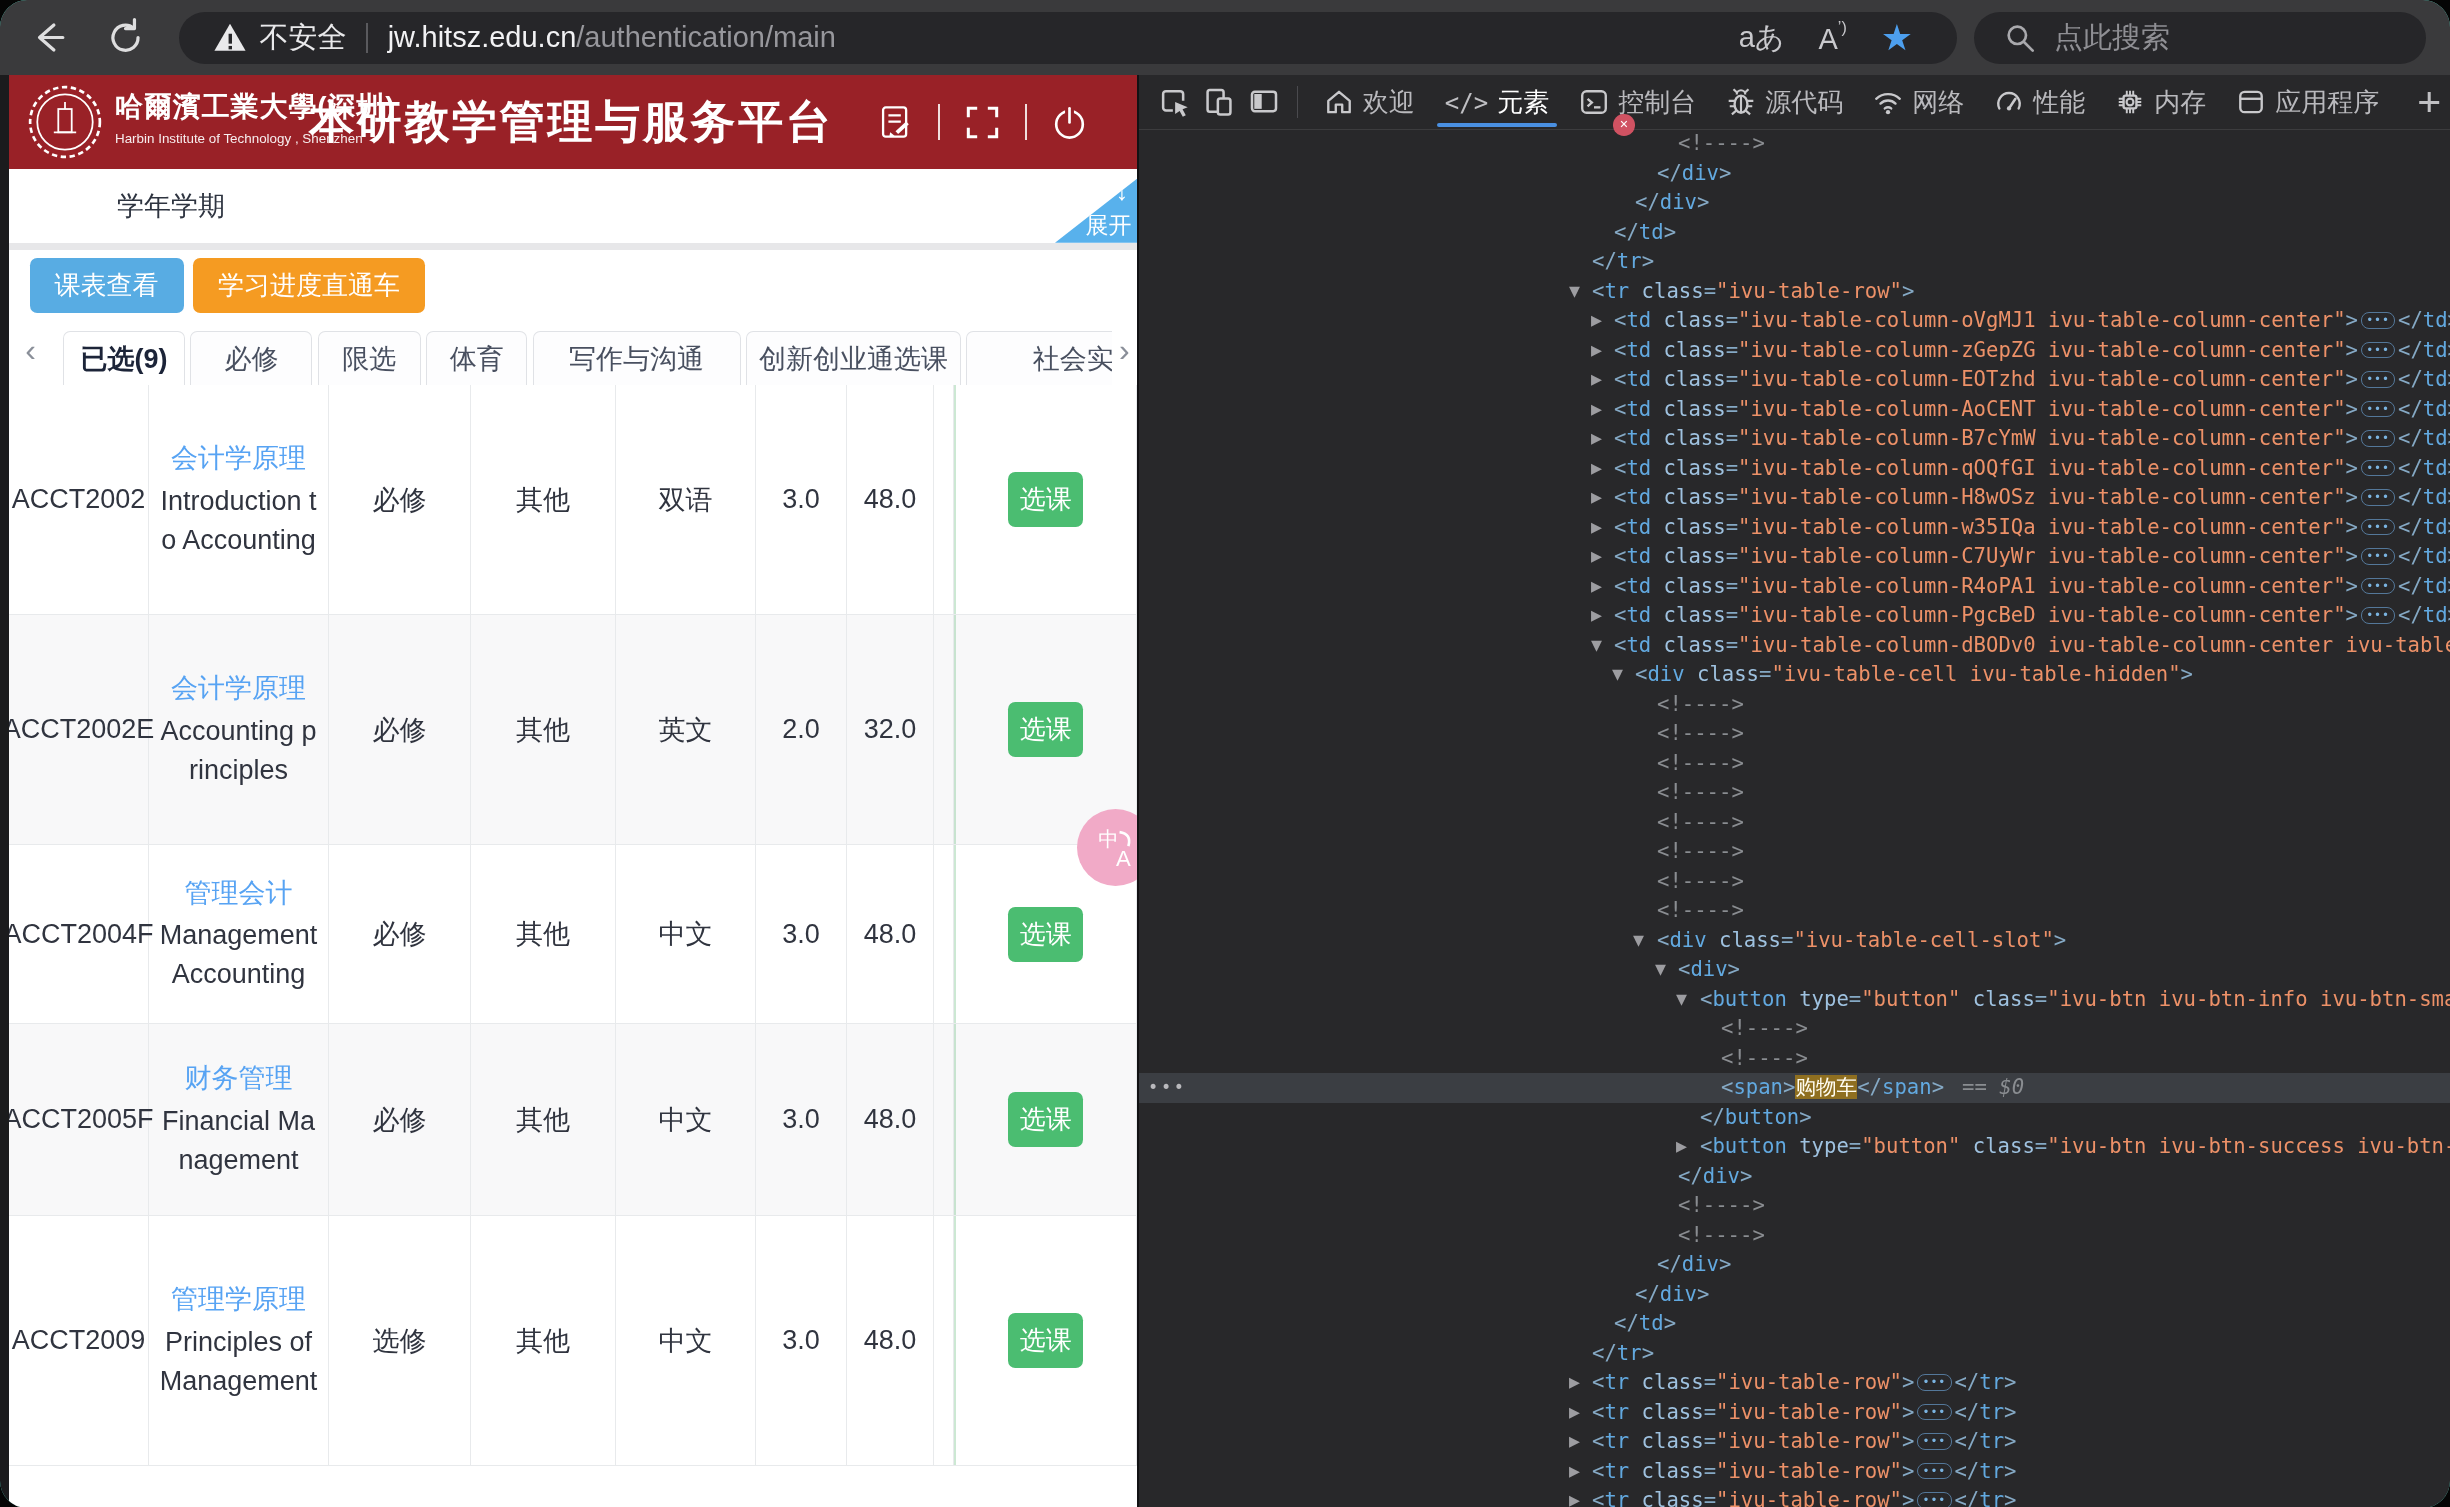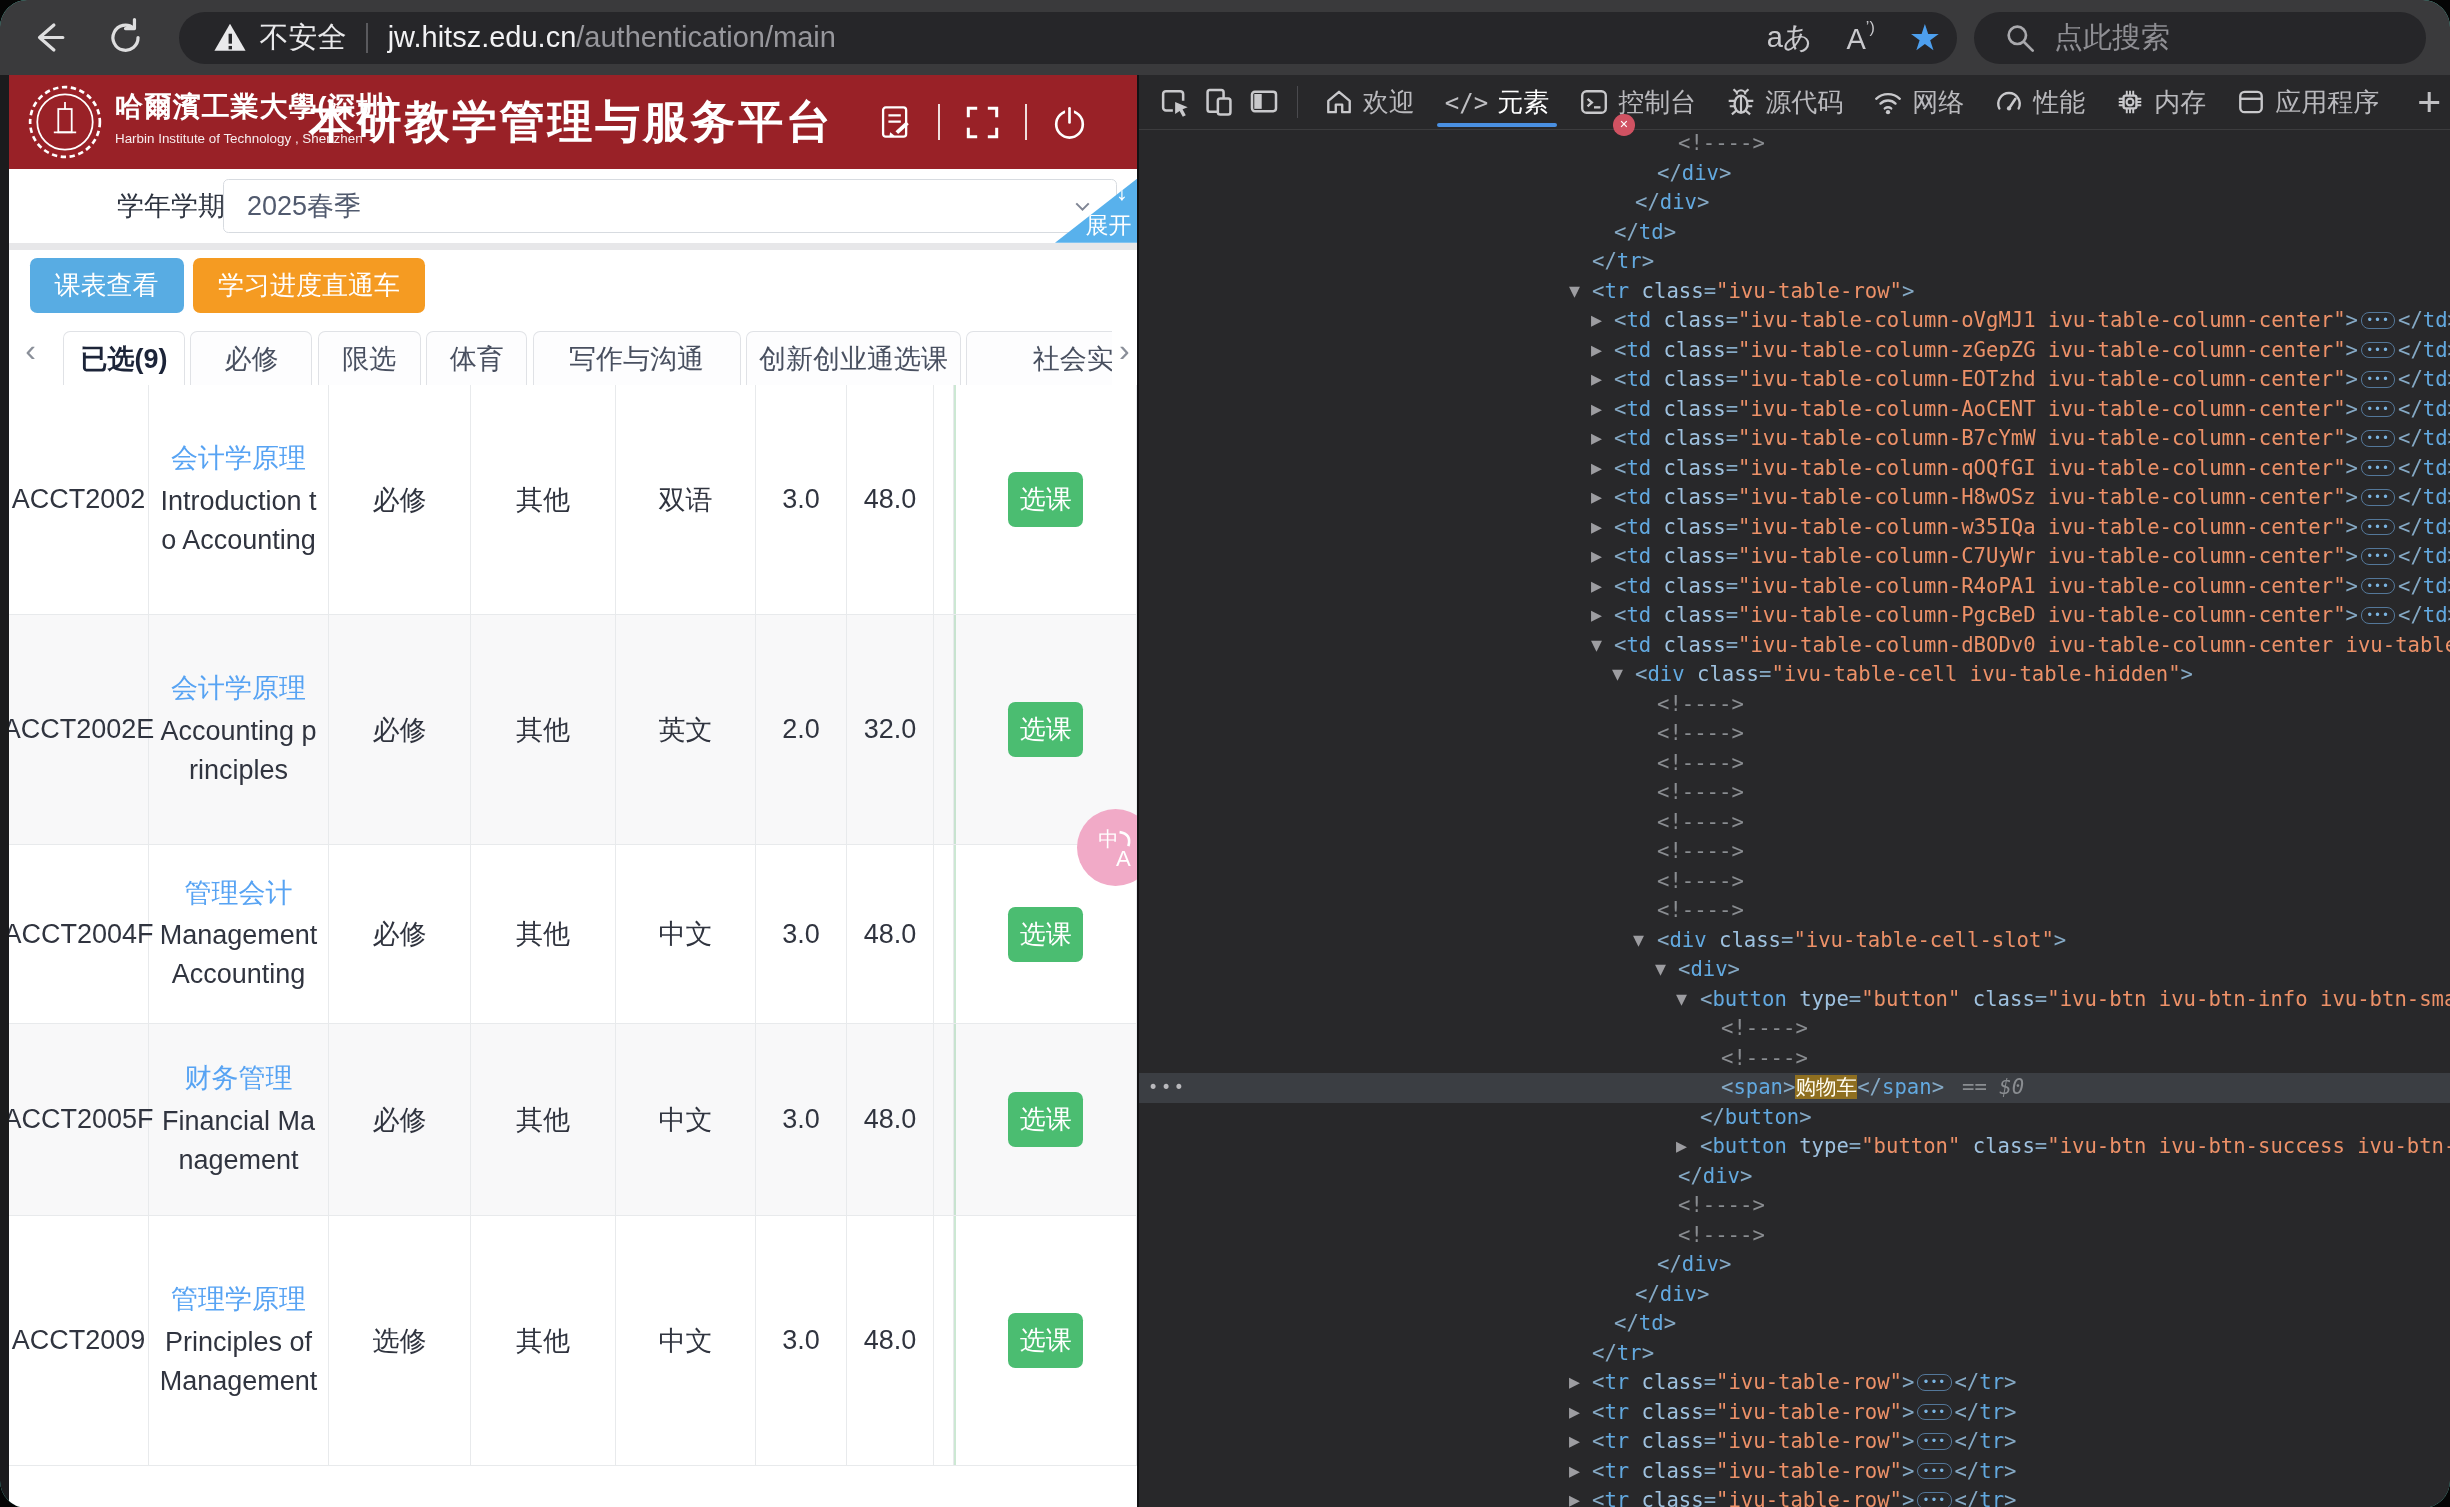--- a/index.html
+++ b/index.html
@@ -8,21 +8,21 @@
   
   .topbar{position:absolute;top:0;left:0;right:0;height:75px;background:#3a3a3c;}
   .tb-icon{position:absolute;top:16px;width:43px;height:43px;cursor:pointer;}
   .tb-pill{position:absolute;top:11.6px;height:52px;background:#262629;border-radius:26px;
     display:flex;align-items:center;color:#e9e9eb;font-size:29px;}
   .pill-url{left:179px;width:1778px;}
   .pill-search{left:1974px;width:452px;color:#8f8f94;}
   .pill-div{width:1.8px;height:30px;background:#5a5a5e;margin:0 19.7px;}
   .url-host{color:#f2f2f4;}
   .url-path{color:#97979c;}
-  .pill-right{margin-left:auto;display:flex;align-items:center;gap:34px;margin-right:16px;color:#c9c9cd;}
+  .pill-right{margin-left:auto;display:flex;align-items:center;gap:34px;margin-right:44px;color:#c9c9cd;}
   .star{color:#4d9fee;font-size:36px;line-height:36px;}
   .ra-mark{font-size:16px;vertical-align:16px;color:#c9c9cd;}
   
   .main{position:absolute;top:75px;left:0;right:0;bottom:0;display:flex;}
   .left-pane{position:relative;width:1137px;background:#1b1b1d;overflow:hidden;flex:none;}
   .app{position:absolute;left:9px;top:0;width:1128px;bottom:0;background:#fff;overflow:hidden;}
   
   .app-header{height:94px;background:#992127;position:relative;color:#fff;}
   .logo{position:absolute;left:18px;top:9px;}
   .uni-names{position:absolute;left:106px;top:14.3px;width:232px;}
@@ -184,28 +184,20 @@
                   <circle cx="22" cy="24" r="15" stroke="#fff" stroke-width="3" fill="none"></circle>
                   <rect x="17" y="2" width="10" height="14" fill="#992127"></rect>
                   <path d="M22 6 V22" stroke="#fff" stroke-width="3" stroke-linecap="round"></path>
                 </svg>
             </span>
           </div>
         </div>
 
         <div class="term-row">
           <span class="term-label">学年学期</span>
-          <div class="term-select">
-            <span>2025春季</span>
-            <span class="term-chevron">
-              <svg width="25" height="25" viewBox="0 0 24 24">
-                  <path d="M6 9 L12 15 L18 9" stroke="#808695" stroke-width="2" fill="none"></path>
-                </svg>
-            </span>
-          </div>
           <div class="ribbon">
             <span class="arr">↓</span>
             <span class="txt">展开</span>
           </div>
         </div>
 
         <div class="gray-strip"></div>
 
         <div class="btn-row">
           <button class="act-btn" style="left:20.6px;background:#58ace3;">课表查看</button>

